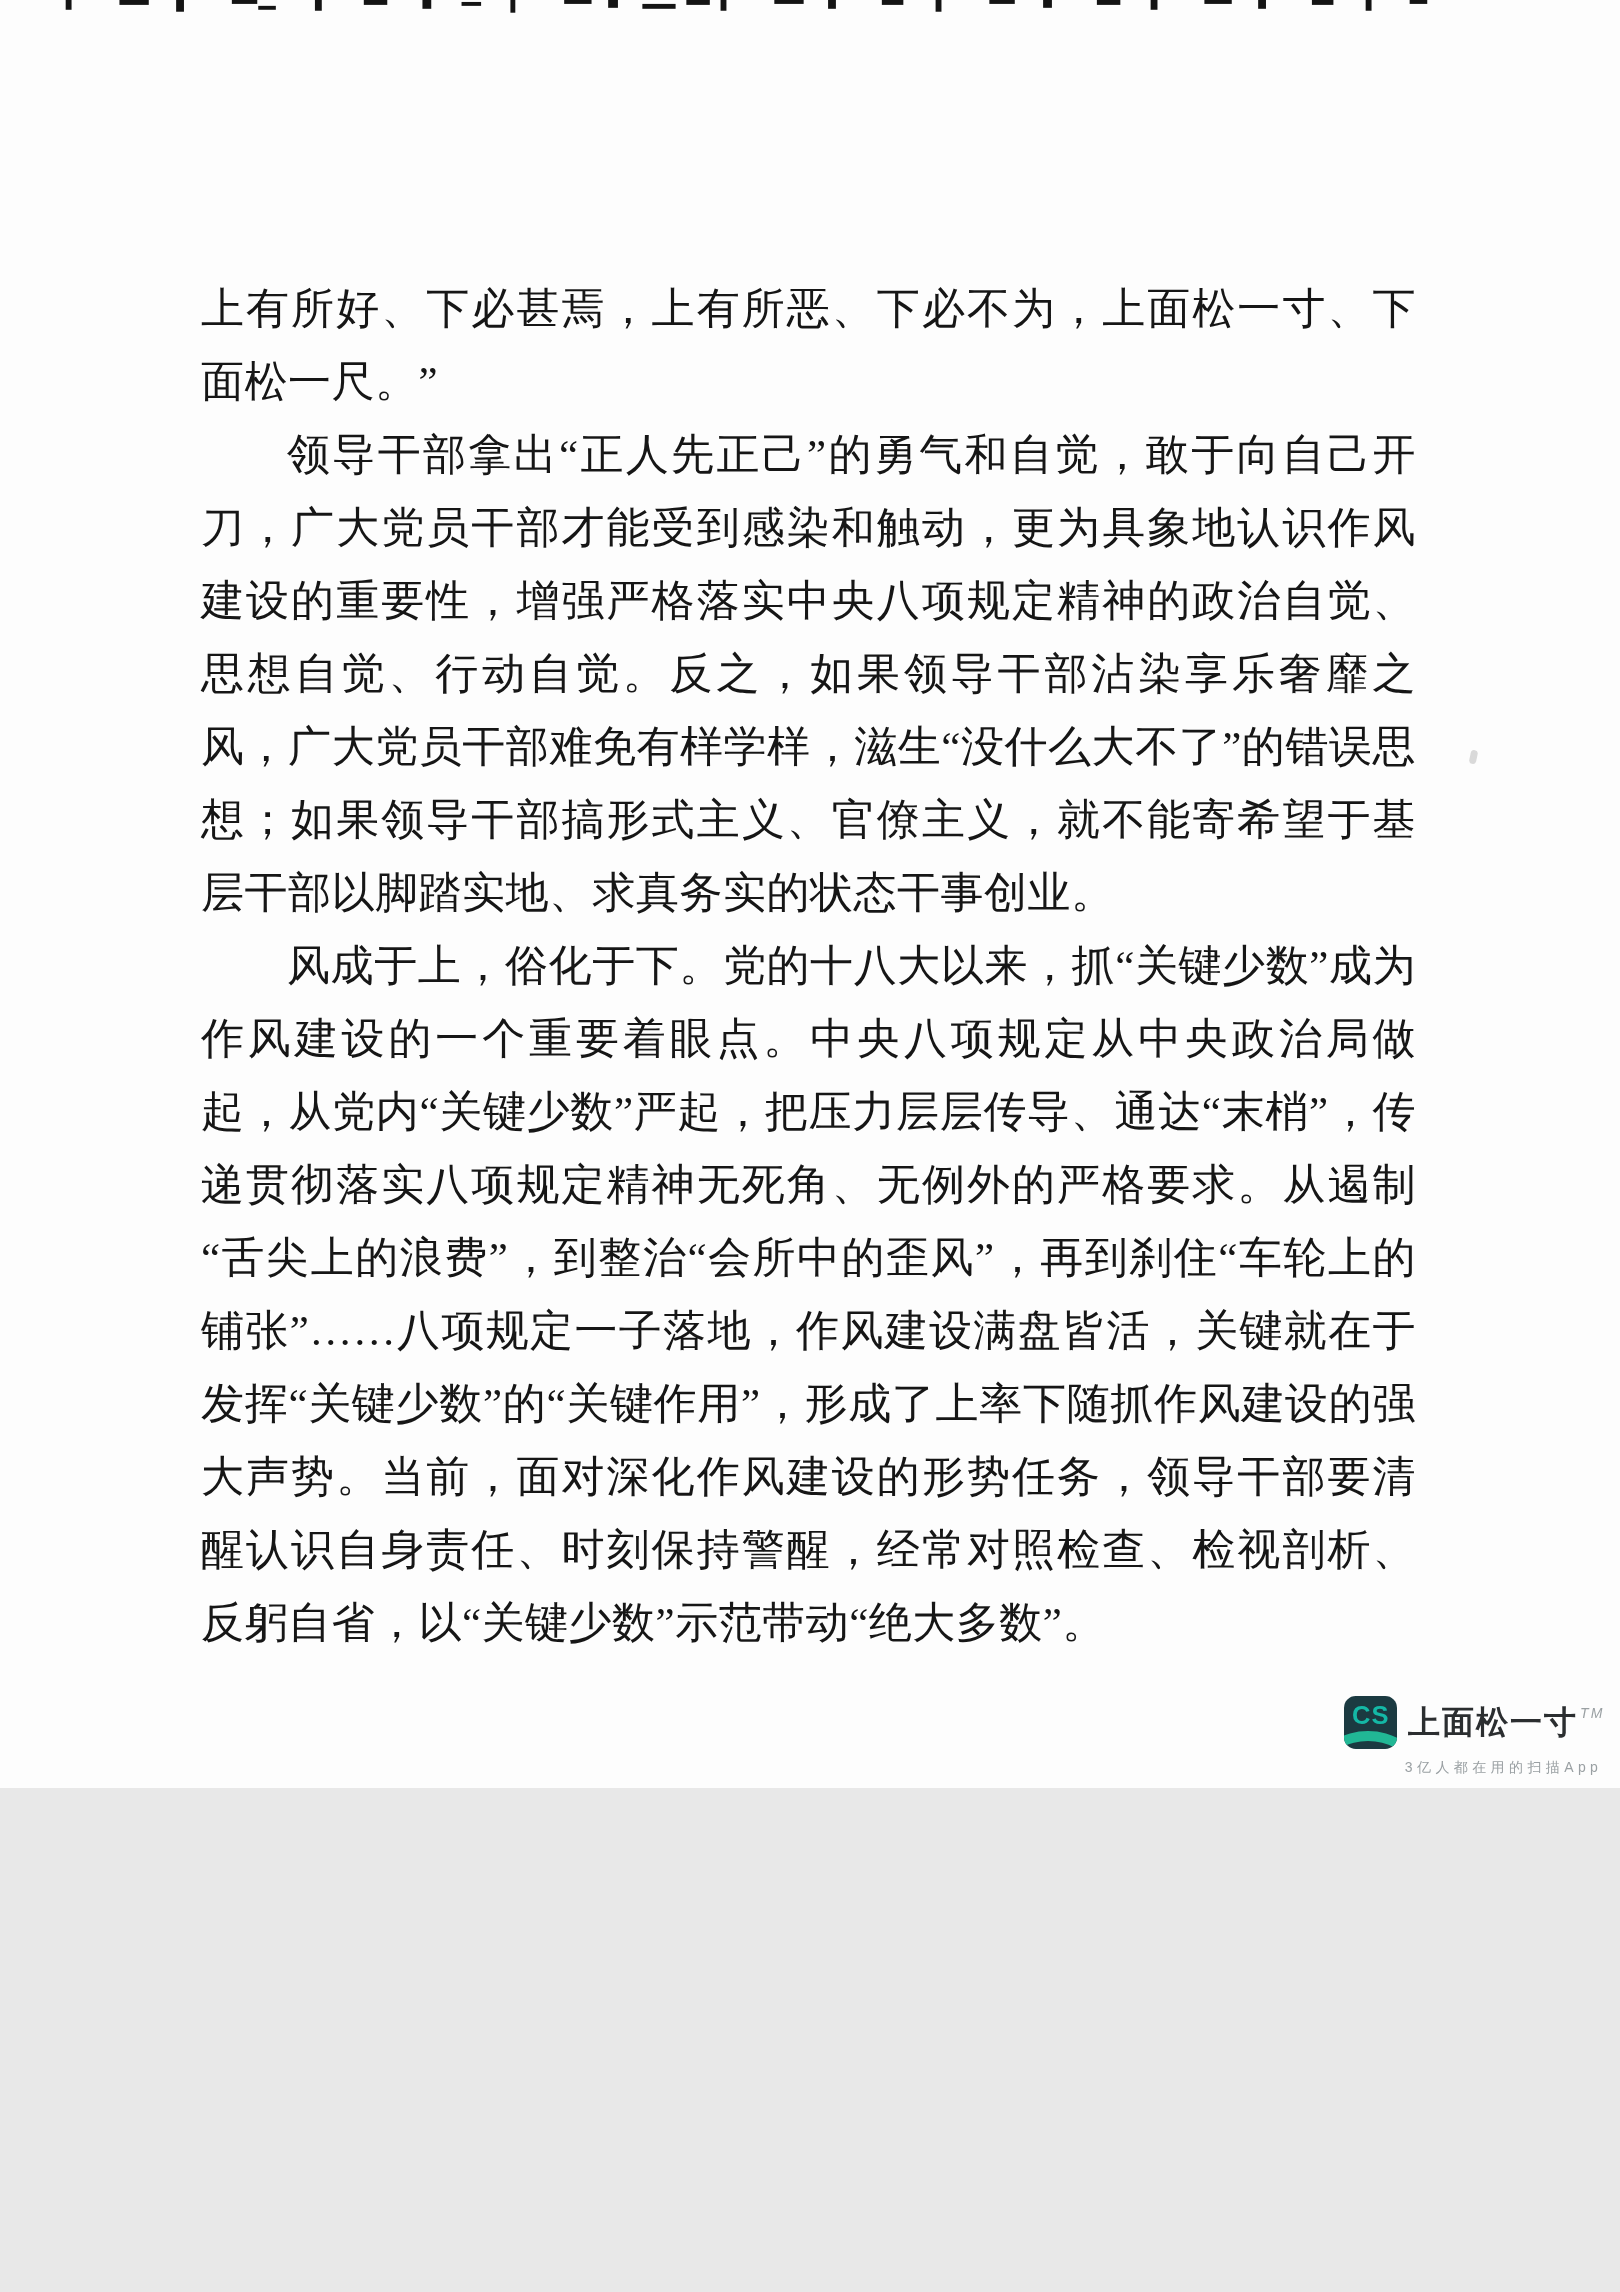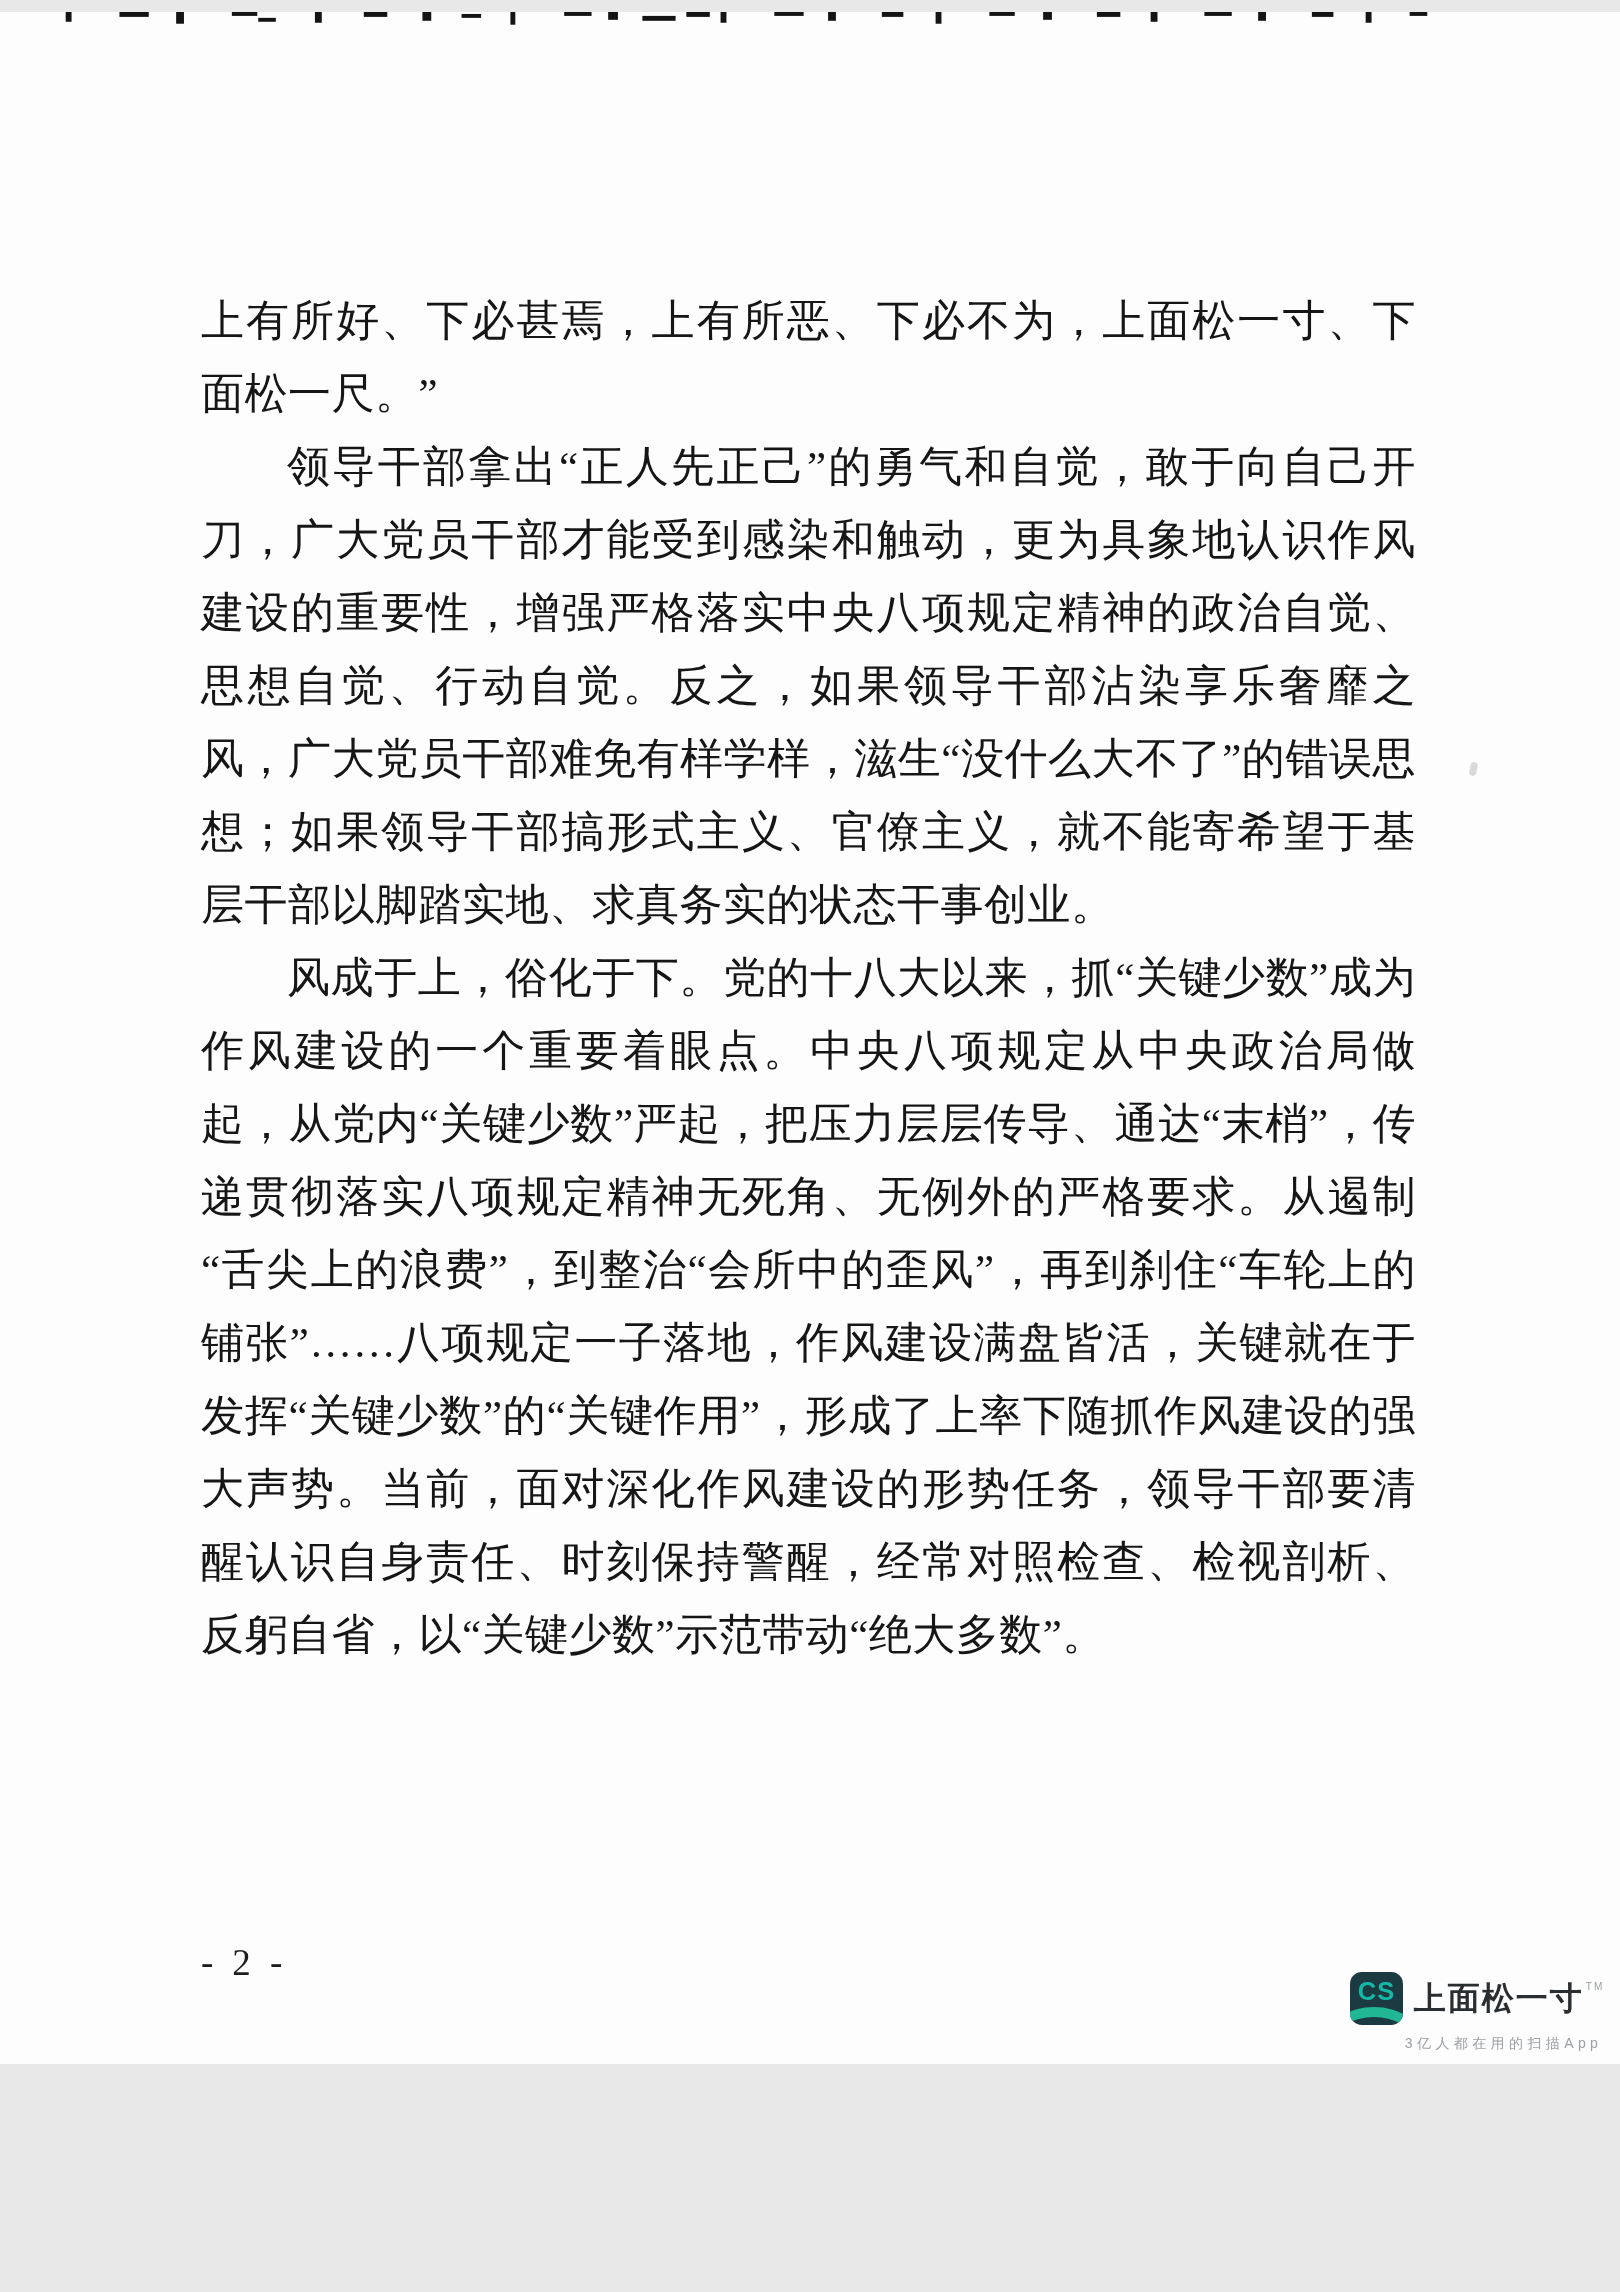--- a/index.html
+++ b/index.html
@@ -1,20 +1,20 @@
 <!DOCTYPE html>
 <html lang="zh"><head>
 <meta charset="utf-8">
 <style>
   html,body { margin:0; padding:0; background:#e8e8e8; }
   .page {
     position:relative;
     width:1620px;
-    height:2052px;
-    margin:12px auto;
+    height:1788px;
+    margin:0 auto;
     background:#fdfdfd;
     overflow:hidden;
     font-family:"Liberation Serif", serif;
   }
   
   .scan-artifact {
     position:absolute; top:0; left:0; width:1620px; height:17.6px;
   }
   
   .doc-text {
@@ -75,26 +75,27 @@
     box-sizing:border-box;
   }
   .wm-name {
     font-size:32px;
     font-weight:600;
     color:#2b2e30;
     letter-spacing:2px;
     line-height:1;
   }
   .wm-tm {
-    font-size:10px;
+    font-size:14px;
     color:#9aa0a3;
     vertical-align:top;
     line-height:1;
     margin-left:2px;
     font-weight:400;
+    font-style:italic;
   }
   .wm-tagline {
     margin-top:11.8px;
     font-size:14px;
     letter-spacing:4.4px;
     color:#9aa0a3;
     line-height:1;
     padding-right:2px;
   }
 </style>

